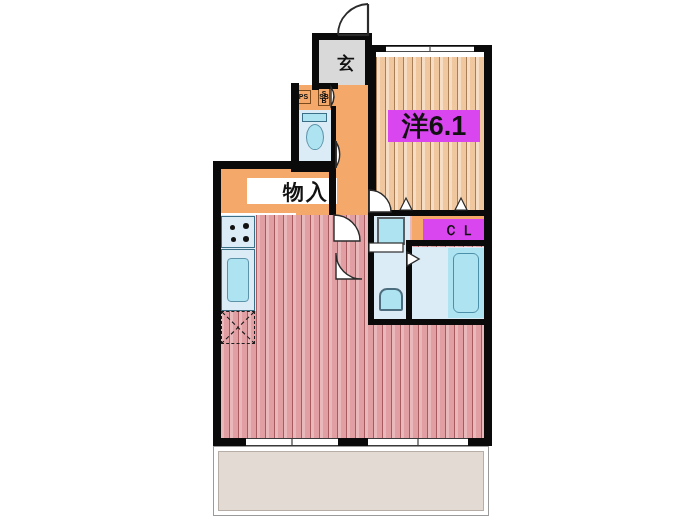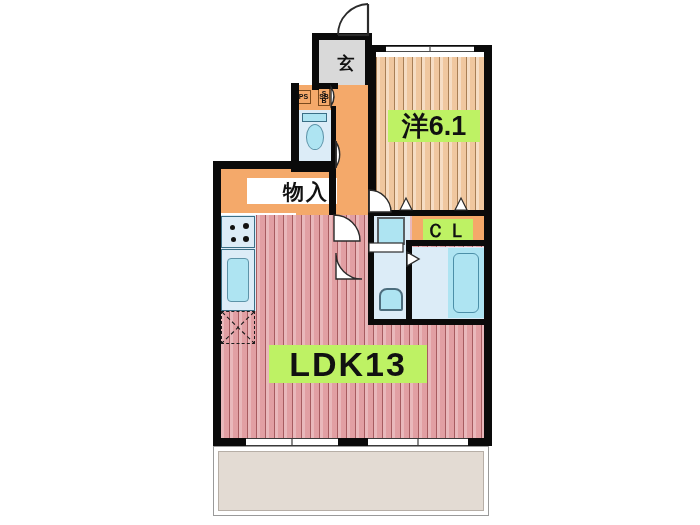--- a/index.html
+++ b/index.html
@@ -53,34 +53,34 @@
   .fill-tub    { background: #aee4f2; }
   .fill-garden { background: #e3dbd3; }
   .fill-white  { background: #ffffff; }
 
   
   .wall { background: #0a0a0a; }
 
   
   .label {
     position: absolute;
-    background: #bef264;
+    background: #d946ef;
     color: #111111;
     font-weight: 700;
     text-align: center;
     line-height: 1;
     white-space: nowrap;
     display: flex;
     align-items: center;
     justify-content: center;
   }
   .lbl-ldk    { font-size: 34px; letter-spacing: 2px; }
   .lbl-you    { font-size: 27px; letter-spacing: 0px; }
   .lbl-monoir { font-size: 21px; letter-spacing: 2px; background: #ffffff; }
-  .lbl-cl     { font-size: 19px; letter-spacing: 3px; }
+  .lbl-cl     { font-size: 14px; letter-spacing: 3px; padding-left: 13px; }
   .lbl-genkan { font-size: 17px; background: transparent; }
   .lbl-garden { font-size: 19px; letter-spacing: 2px; }
   .lbl-tiny   { font-size: 7px; font-weight: 700; background: transparent;
                 color: #111; letter-spacing: 0px; line-height: 1.05; }
 
   
   .fx-out { border: 1.5px solid #3b6f86; box-sizing: border-box; }
   .fx-soft { border: 1.5px solid #5d93a8; box-sizing: border-box; border-radius: 4px; }
 
   .burner { position: absolute; border-radius: 50%; background: #111; }
@@ -178,21 +178,20 @@
 
   <div class="wall abs" style="left:368px; top:319px; width:124px; height:6px;"></div>
 
   <div class="wall abs" style="left:368px; top:210px; width:124px; height:6px;"></div>
 
   <div class="abs fill-white" style="left:386px; top:46px; width:88px; height:6px; border-top:1px solid #4a4a4a; border-bottom:1px solid #4a4a4a; box-sizing:border-box;"></div>
 
   <div class="abs fill-white" style="left:246px; top:438px; width:92px; height:8px; border-top:1px solid #3a3a3a; border-bottom:1px solid #3a3a3a; box-sizing:border-box;"></div>
   <div class="abs fill-white" style="left:368px; top:438px; width:100px; height:8px; border-top:1px solid #3a3a3a; border-bottom:1px solid #3a3a3a; box-sizing:border-box;"></div>
 
-  <div class="label lbl-ldk" style="left:269px; top:345px; width:158px; height:38px;">LDK13</div>
 
   <div class="label lbl-you" style="left:388px; top:110px; width:92px; height:32px;">洋6.1</div>
 
   <svg class="ov" viewBox="0 0 700 525">
 
     <g>
       <line x1="368" y1="4" x2="368" y2="36" stroke="#2b2b2b" stroke-width="2.2"></line>
       <line x1="338" y1="35" x2="369" y2="35" stroke="#2b2b2b" stroke-width="2.2"></line>
       <path d="M 338 35 A 31 31 0 0 1 368 4" fill="none" stroke="#2b2b2b" stroke-width="1.8"></path>
     </g>

